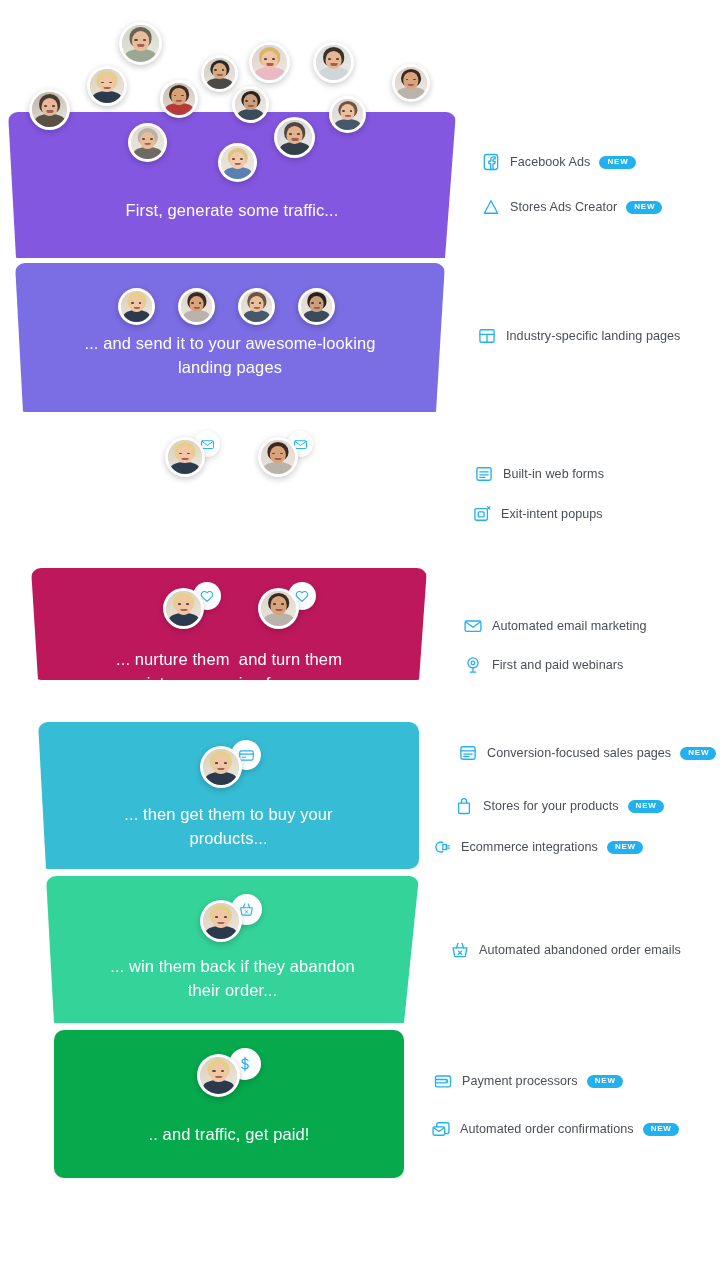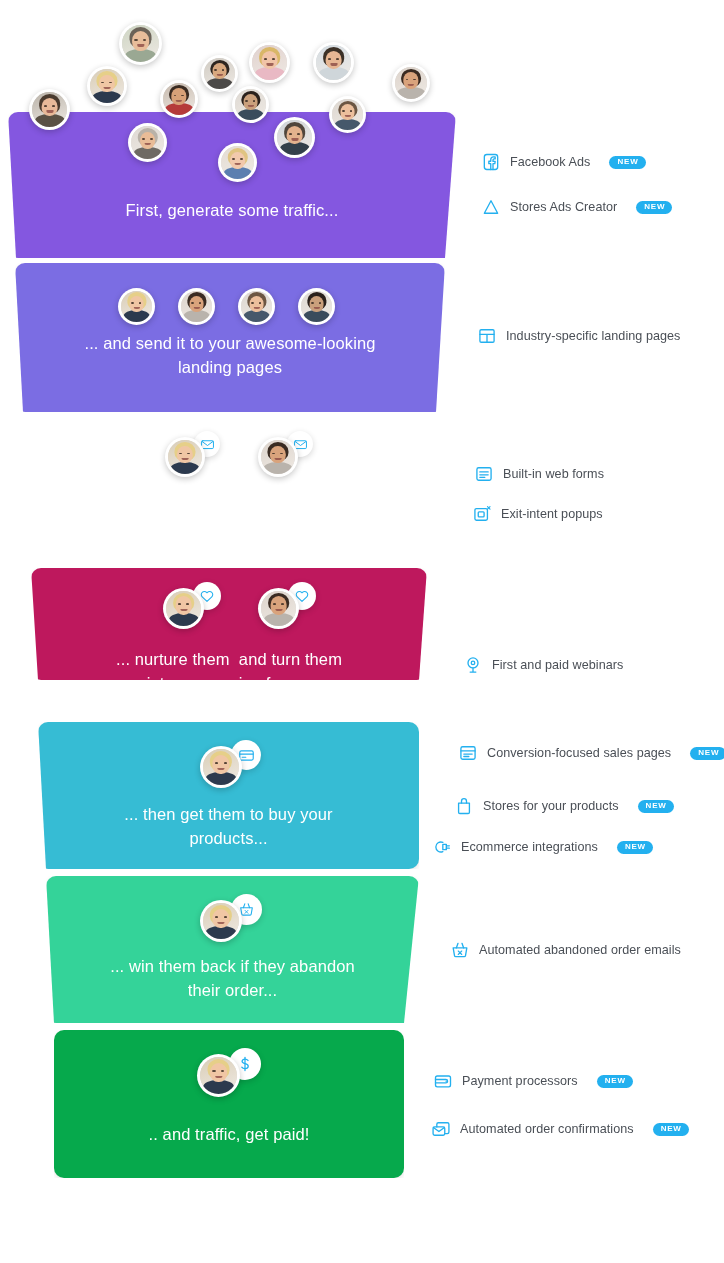--- a/index.html
+++ b/index.html
@@ -90,21 +90,21 @@
     align-items:center;
     justify-content:center;
     background:#23B0EF;
     color:#ffffff;
     font-size:8px;
     font-weight:700;
     letter-spacing:.8px;
     border-radius:9px;
     padding:2.5px 7px 2.5px 8px;
     line-height:8px;
-    margin-left:10px;
+    margin-left:0;
   }
 </style>
 </head>
 <body>
 
 <div id="funnel">
     <div class="band" style="left: 8px; top: 112px; width: 448px; height: 146px; background: rgb(132, 87, 224); clip-path: polygon(0% 0px, 100% 0px, 97.5446% 100%, 1.78571% 100%); border-radius: 10px;">
       <div class="band-caption" style="top: 86px;">First, generate some traffic...</div>
     </div>
     <div class="band" style="left: 15px; top: 263px; width: 430px; height: 149px; background: rgb(123, 109, 227); clip-path: polygon(0% 0px, 100% 0px, 97.907% 100%, 1.86047% 100%); border-radius: 10px;">
@@ -523,20 +523,29 @@
     <div class="feat" style="left: 472px; top: 504px;">
       <span class="ficon">
         <svg width="20" height="20" viewBox="0 0 24 24" fill="none" stroke="#23B0EF" stroke-width="1.6" stroke-linecap="round" stroke-linejoin="round">
           <rect x="3.5" y="5.5" width="15" height="14" rx="1.8"></rect>
       <rect x="7.5" y="9.5" width="7" height="6" rx="1"></rect>
       <path d="M18.6 3.2l3 3M21.6 3.2l-3 3" stroke-width="1.4"></path>
         </svg>
       </span>
       <span class="flabel">Exit-intent popups</span>
     </div>
+    <div class="feat" style="left: 463px; top: 616px;">
+      <span class="ficon">
+        <svg width="20" height="20" viewBox="0 0 24 24" fill="none" stroke="#23B0EF" stroke-width="1.6" stroke-linecap="round" stroke-linejoin="round">
+          <rect x="2.5" y="6" width="19" height="12.5" rx="2"></rect>
+      <path d="M3.2 7.1 12 13.6l8.8-6.5"></path>
+        </svg>
+      </span>
+      <span class="flabel">Automated email marketing</span>
+    </div>
     <div class="feat" style="left: 463px; top: 655px;">
       <span class="ficon">
         <svg width="20" height="20" viewBox="0 0 24 24" fill="none" stroke="#23B0EF" stroke-width="1.6" stroke-linecap="round" stroke-linejoin="round">
           <circle cx="12" cy="9.5" r="6"></circle>
           <circle cx="12" cy="9.5" r="2.1"></circle>
       <path d="M12 15.5v5M8.6 20.5h6.8"></path>
         </svg>
       </span>
       <span class="flabel">First and paid webinars</span>
     </div>

